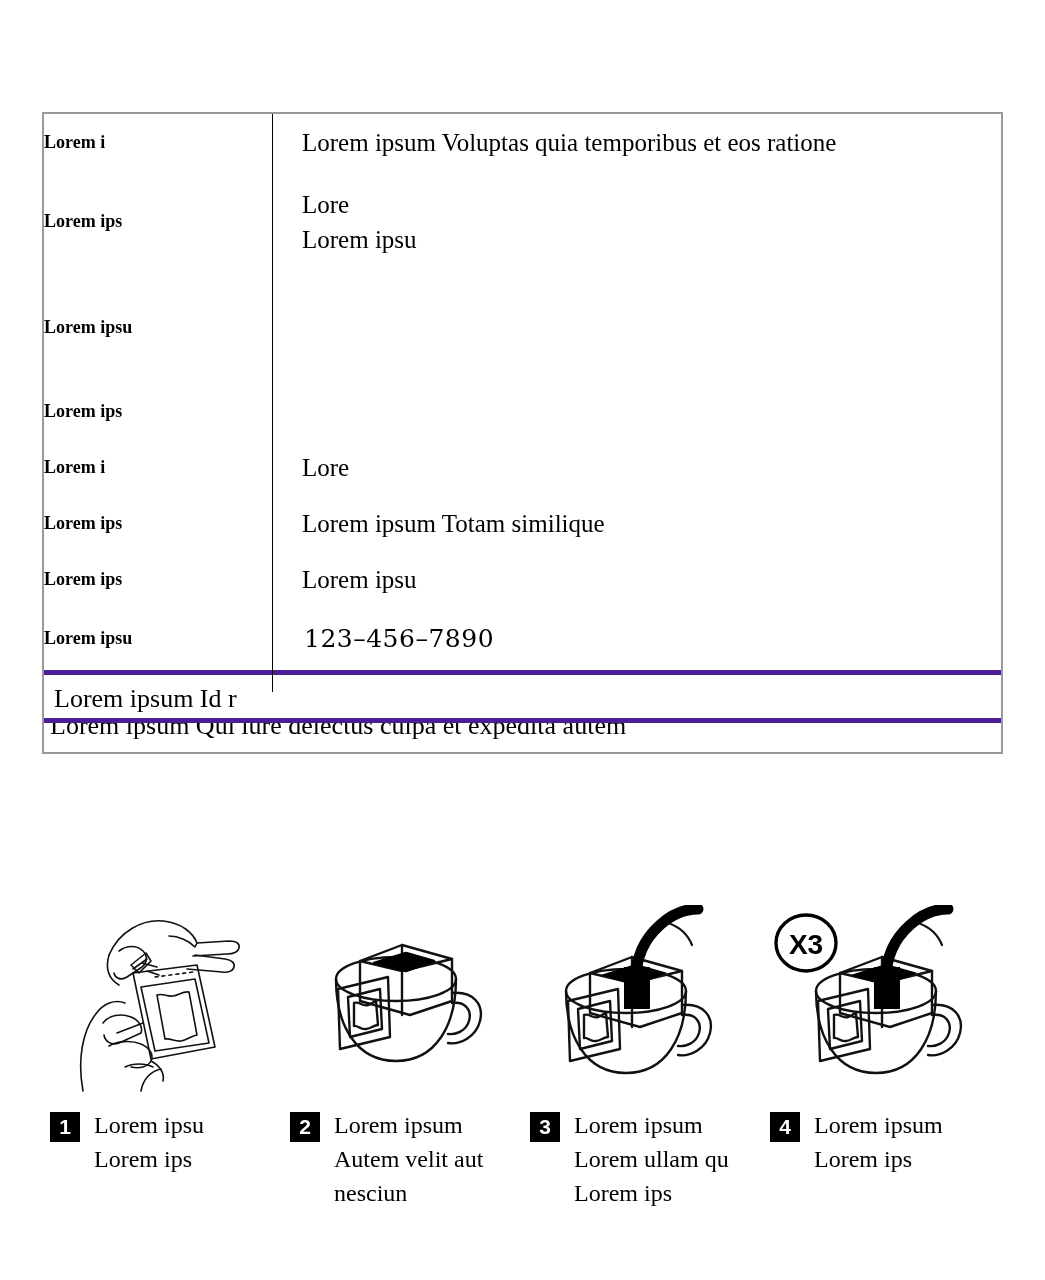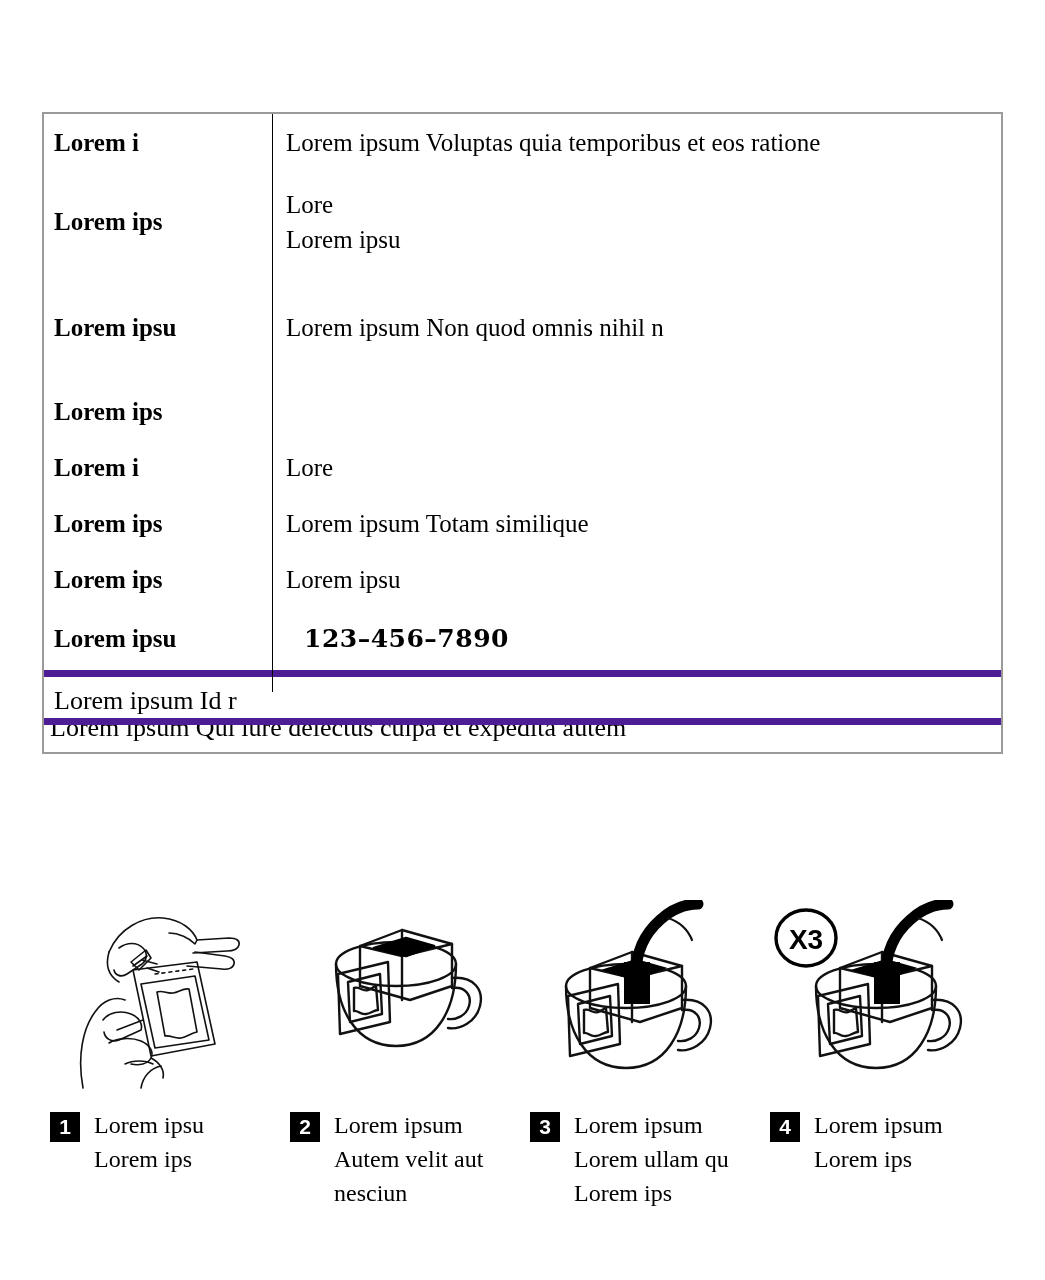--- a/index.html
+++ b/index.html
@@ -31,35 +31,34 @@
   }
   .spec-row {
     display: flex;
     align-items: center;
     box-sizing: border-box;
   }
   .spec-label {
     width: 228px;
     flex: 0 0 228px;
     box-sizing: border-box;
-    padding-left: 10px;
     font-weight: bold;
-    font-size: 25px;
+    font-size: 18px;
     line-height: 1.18;
     font-family: "Liberation Serif", "DejaVu Serif", serif;
   }
   .spec-value {
     flex: 1 1 auto;
     box-sizing: border-box;
     padding-left: 14px;
     font-size: 25px;
     line-height: 1.42;
     font-family: "Liberation Serif", "DejaVu Serif", serif;
   }
-  .spec-value .ln { display: block; white-space: pre; }
+  .spec-value .ln { display: block; white-space: pre; margin-left: 16px; }
 
   
   .col-divider {
     position: absolute;
     left: 228px;
     top: 0;
     width: 1px;
     background: #000000;
   }
 
@@ -69,29 +68,29 @@
   .r3 { height: 112px; }
   .r4 { height: 56px; }
   .r5 { height: 56px; }
   .r6 { height: 56px; }
   .r7 { height: 56px; }
   .r8 { height: 62px; }
 
   .phone {
     font-family: "DejaVu Serif", "Liberation Serif", serif;
     font-size: 25px;
-    font-weight: 700;
+    font-weight: 400;
     letter-spacing: 0.5px;
     padding-left: 18px;
     display: block;
   }
 
   
   .full-row {
-    border-top: 7px solid #4c1d95;
+    border-top: 5px solid #4c1d95;
     box-sizing: border-box;
     padding-left: 10px;
     overflow: hidden;
   }
   .full-row-a {
     height: 48px;
     line-height: 48px;
     font-size: 26px;
   }
   .full-row-b {
@@ -128,21 +127,21 @@
     left: 42px;
     top: 900px;
     width: 961px;
     height: 200px;
     display: flex;
   }
   .fig-cell {
     width: 25%;
     position: relative;
     display: flex;
-    align-items: flex-start;
+    align-items: center;
     justify-content: center;
   }
   .fig-cell svg { display: block; }
 
   
   .steps-captions {
     position: absolute;
     left: 50px;
     top: 1108px;
     width: 960px;
@@ -192,21 +191,20 @@
       <div class="spec-label">Lorem ips</div>
       <div class="spec-value">
         <span class="ln">Lore</span>
         <span class="ln">Lorem ipsu</span>
       </div>
     </div>
 
     <div class="spec-row r3">
       <div class="spec-label">Lorem ipsu</div>
       <div class="spec-value">
-        <span class="ln">Lorem ipsum Non quod omnis nihil n</span>
       </div>
     </div>
 
     <div class="spec-row r4">
       <div class="spec-label">Lorem ips</div>
     </div>
 
     <div class="spec-row r5">
       <div class="spec-label">Lorem i</div>
       <div class="spec-value">

